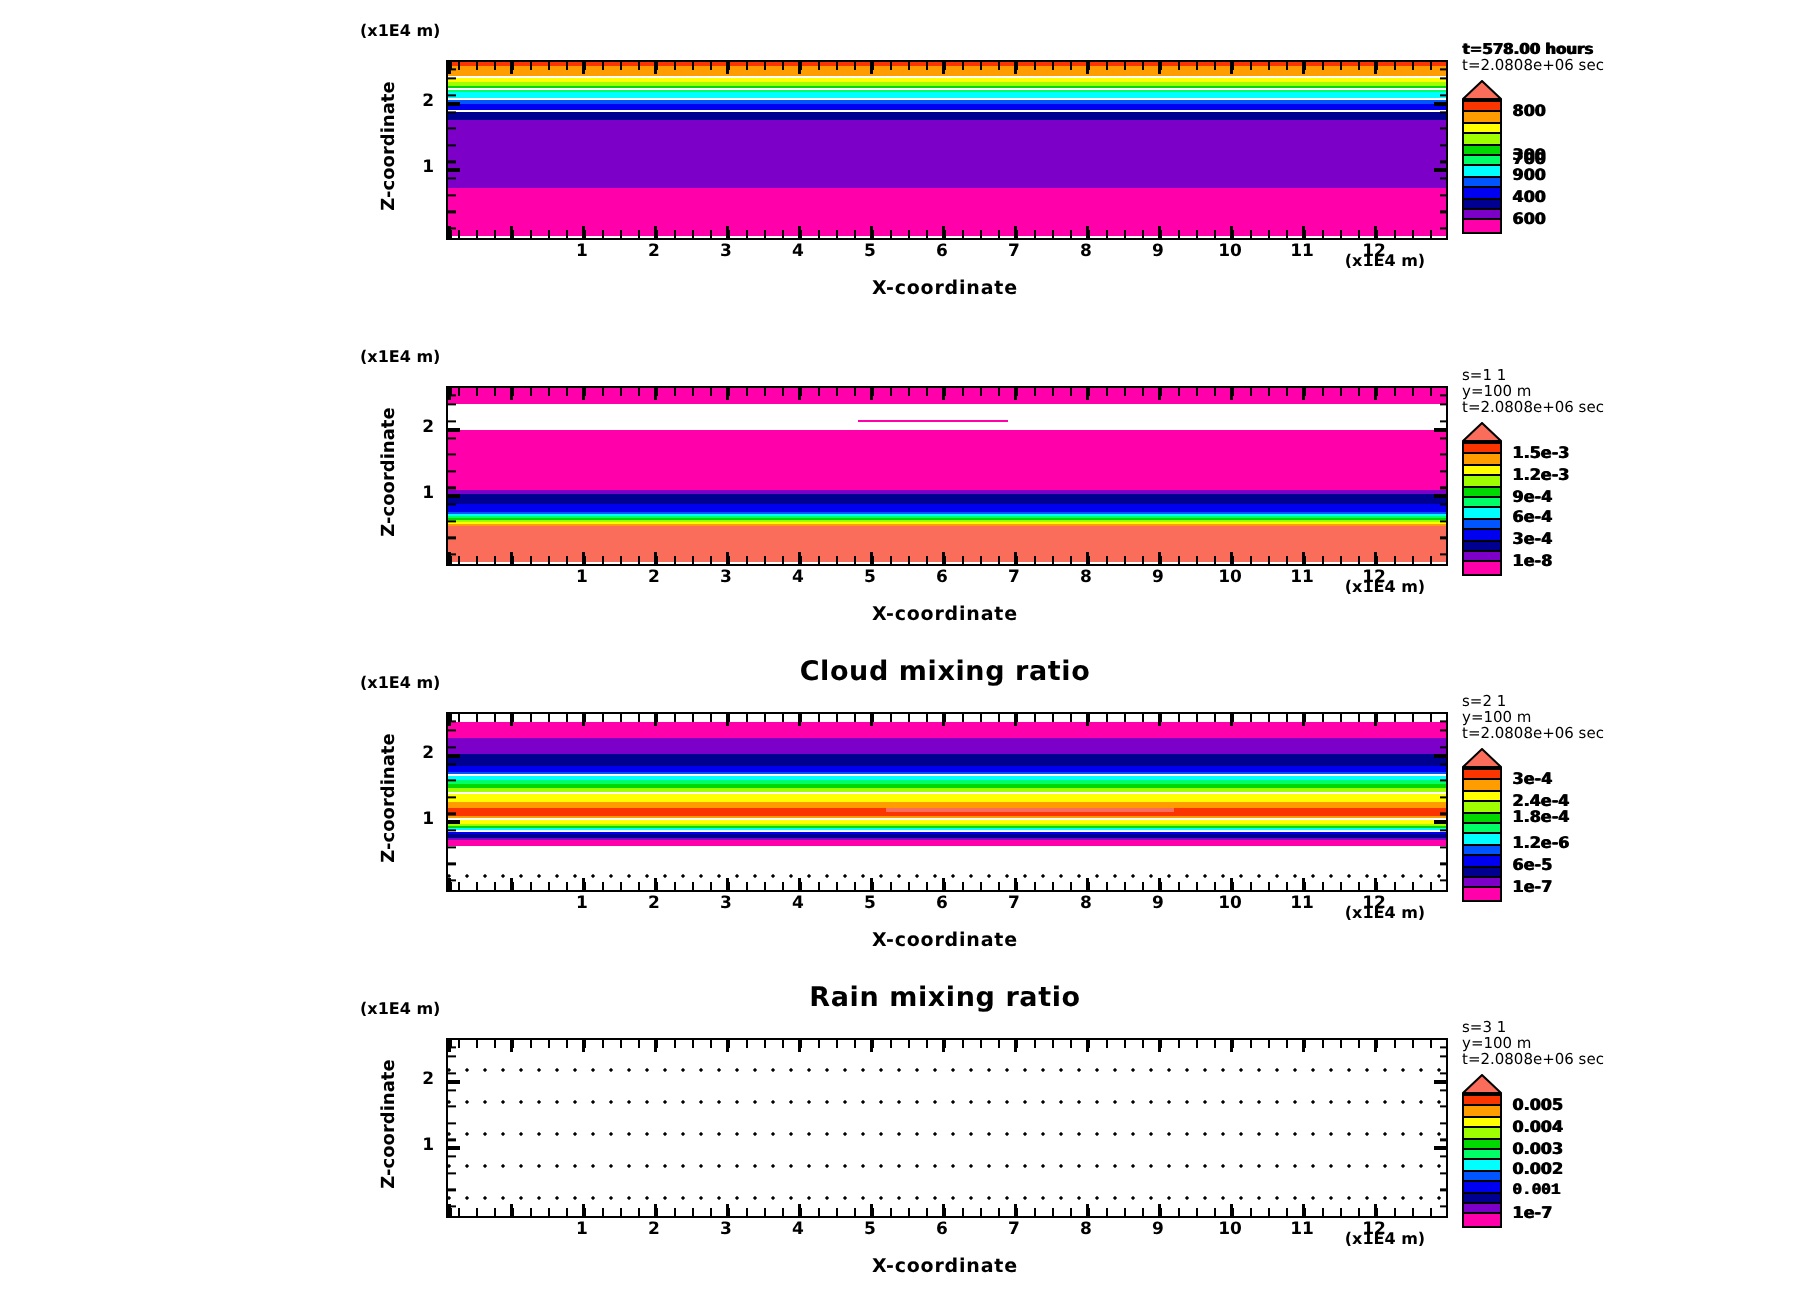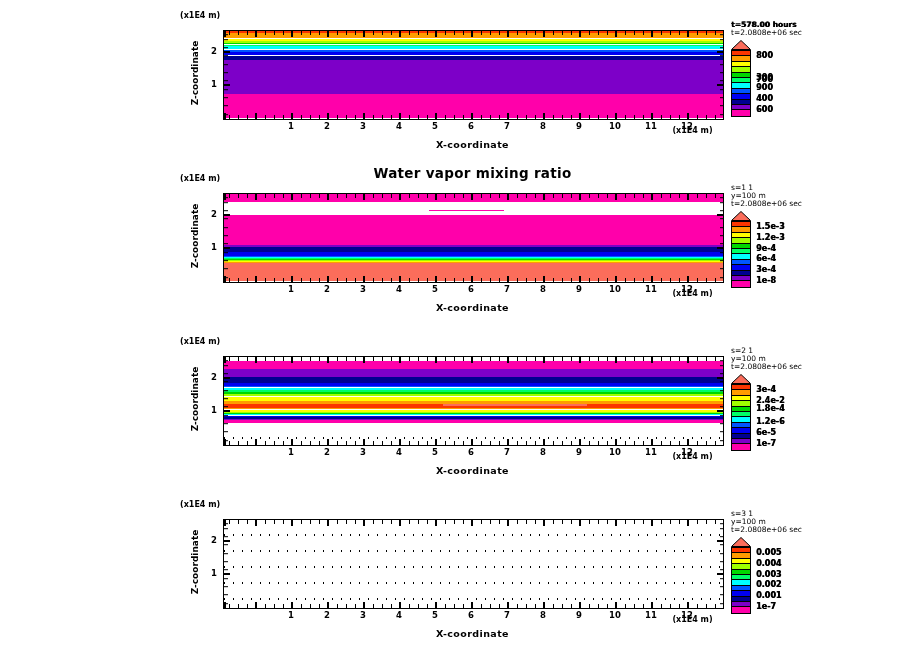--- a/index.html
+++ b/index.html
@@ -124,21 +124,20 @@
             <span class="cblab" style="top: 22.5px;">300</span>
             <span class="cblab" style="top: 33.3px;">900</span>
             <span class="cblab" style="top: 44.1px;">400</span>
             <span class="cblab" style="top: 54.9px;">600</span>
           </div>
       </div>
     </div>
   </div>
 
   <div class="panel" style="top:165px">
-    <div class="title">Water vapor mixing ratio</div>
     <div class="unit-left">(x1E4 m)</div>
     <div class="ylab">Z-coordinate</div>
     <div class="ytick z2">2</div>
     <div class="ytick z1">1</div>
     <div class="frame">
       <div class="band" style="top: 0px; height: 8.33px; background-color: rgb(255, 0, 170);"></div>
         <div class="band dots" style="top: 8.33px; height: 12.67px; background-color: rgb(255, 255, 255);"></div>
         <div class="band" style="top: 16px; height: 1.33px; left: 204.8px; width: 75.6px; background-color: rgb(255, 0, 170);"></div>
         <div class="band" style="top: 21px; height: 30px; background-color: rgb(255, 0, 170);"></div>
         <div class="band" style="top: 51px; height: 2px; background-color: rgb(125, 0, 200);"></div>
@@ -207,20 +206,21 @@
             <span class="cblab" style="top: 22.5px;">9e-4</span>
             <span class="cblab" style="top: 33.3px;">6e-4</span>
             <span class="cblab" style="top: 44.1px;">3e-4</span>
             <span class="cblab" style="top: 54.9px;">1e-8</span>
           </div>
       </div>
     </div>
   </div>
 
   <div class="panel" style="top:328px">
+    <div class="title">Cloud mixing ratio</div>
     <div class="unit-left">(x1E4 m)</div>
     <div class="ylab">Z-coordinate</div>
     <div class="ytick z2">2</div>
     <div class="ytick z1">1</div>
     <div class="frame">
       <div class="band dots" style="top: 0px; height: 4px; background-color: rgb(255, 255, 255);"></div>
         <div class="band" style="top: 4px; height: 8.33px; background-color: rgb(255, 0, 170);"></div>
         <div class="band" style="top: 12.33px; height: 8.33px; background-color: rgb(125, 0, 200);"></div>
         <div class="band" style="top: 20.67px; height: 5.67px; background-color: rgb(0, 0, 144);"></div>
         <div class="band" style="top: 26.33px; height: 3px; background-color: rgb(0, 0, 240);"></div>
@@ -287,31 +287,32 @@
             <div class="cbbox" style="background-color: rgb(0, 255, 102);"></div>
             <div class="cbbox" style="background-color: rgb(0, 255, 255);"></div>
             <div class="cbbox" style="background-color: rgb(0, 85, 255);"></div>
             <div class="cbbox" style="background-color: rgb(0, 0, 240);"></div>
             <div class="cbbox" style="background-color: rgb(0, 0, 144);"></div>
             <div class="cbbox" style="background-color: rgb(125, 0, 200);"></div>
             <div class="cbbox" style="background-color: rgb(255, 0, 170);"></div>
           </div>
         <div class="cblabs">
             <span class="cblab" style="top: 0.9px;">3e-4</span>
-            <span class="cblab" style="top: 11.7px;">2.4e-2</span>
+            <span class="cblab" style="top: 11.7px;">2.4e-4</span>
             <span class="cblab" style="top: 20px;">1.8e-4</span>
             <span class="cblab" style="top: 33.3px;">1.2e-6</span>
             <span class="cblab" style="top: 44.1px;">6e-5</span>
             <span class="cblab" style="top: 54.9px;">1e-7</span>
           </div>
       </div>
     </div>
   </div>
 
   <div class="panel" style="top:491px">
+    <div class="title">Rain mixing ratio</div>
     <div class="unit-left">(x1E4 m)</div>
     <div class="ylab">Z-coordinate</div>
     <div class="ytick z2">2</div>
     <div class="ytick z1">1</div>
     <div class="frame">
       <div class="band dots" style="top: 0px; height: 88px; background-color: rgb(255, 255, 255);"></div>
         <div class="tkx top"></div>
       <div class="tkx bot"></div>
       <div class="tky l"></div>
       <div class="tky r"></div>
@@ -358,20 +359,20 @@
             <div class="cbbox" style="background-color: rgb(0, 0, 240);"></div>
             <div class="cbbox" style="background-color: rgb(0, 0, 144);"></div>
             <div class="cbbox" style="background-color: rgb(125, 0, 200);"></div>
             <div class="cbbox" style="background-color: rgb(255, 0, 170);"></div>
           </div>
         <div class="cblabs">
             <span class="cblab" style="top: 0.9px;">0.005</span>
             <span class="cblab" style="top: 11.7px;">0.004</span>
             <span class="cblab" style="top: 22.5px;">0.003</span>
             <span class="cblab" style="top: 33.3px;">0.002</span>
-            <span class="cblab" style="top: 44.1px;">0.001</span>
+            <span class="cblab" style="top: 44.1px; font-family: Liberation Mono, monospace;">0.001</span>
             <span class="cblab" style="top: 54.9px;">1e-7</span>
           </div>
       </div>
     </div>
   </div>
 
 </div>
 
 </body></html>

